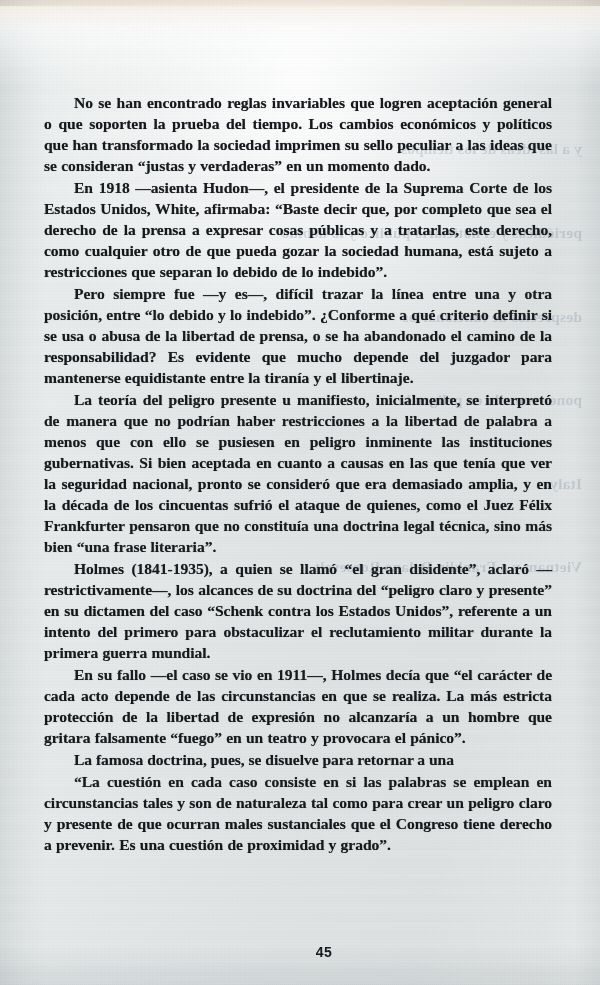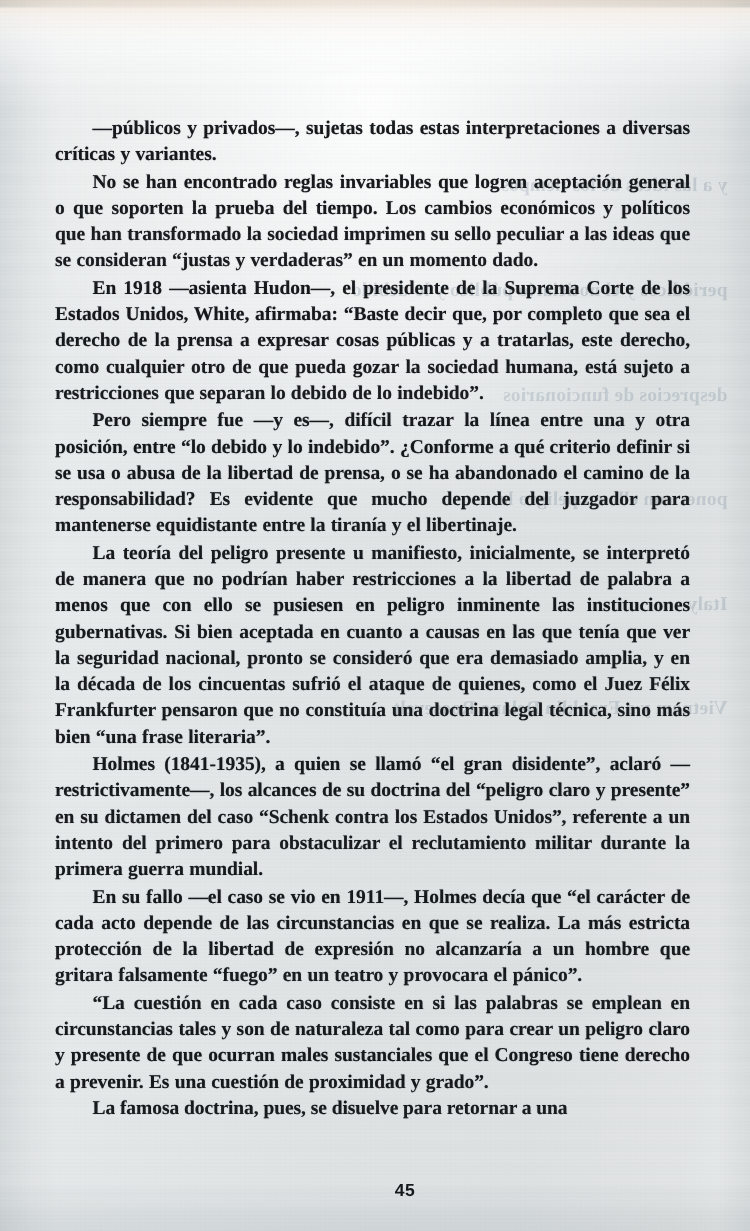--- a/index.html
+++ b/index.html
@@ -157,28 +157,27 @@
   <div class="bleed">
     <div>y a las ideas de los tiempos.</div>
     <div>periódicos y el noticiario público y lo debido</div>
     <div>desprecios de funcionarios</div>
     <div>poner con ello en peligro la</div>
     <div>Italy</div>
     <div>Vietnam y a Franklin Delano Roosevelt</div>
   </div>
 
   <div class="text-block">
-    <p class="para">—públicos y privados—, sujetas todas estas interpretaciones a diversas críticas y variantes.</p>
     <p class="para">No se han encontrado reglas invariables que logren aceptación general o que soporten la prueba del tiempo. Los cambios económicos y políticos que han transformado la sociedad imprimen su sello peculiar a las ideas que se consideran “justas y verdaderas” en un momento dado.</p>
     <p class="para">En 1918 —asienta Hudon—, el presidente de la Suprema Corte de los Estados Unidos, White, afirmaba: “Baste decir que, por completo que sea el derecho de la prensa a expresar cosas públicas y a tratarlas, este derecho, como cualquier otro de que pueda gozar la sociedad humana, está sujeto a restricciones que separan lo debido de lo indebido”.</p>
     <p class="para">Pero siempre fue —y es—, difícil trazar la línea entre una y otra posición, entre “lo debido y lo indebido”. ¿Conforme a qué criterio definir si se usa o abusa de la libertad de prensa, o se ha abandonado el camino de la responsabilidad? Es evidente que mucho depende del juzgador para mantenerse equidistante entre la tiranía y el libertinaje.</p>
     <p class="para">La teoría del peligro presente u manifiesto, inicialmente, se interpretó de manera que no podrían haber restricciones a la libertad de palabra a menos que con ello se pusiesen en peligro inminente las instituciones gubernativas. Si bien aceptada en cuanto a causas en las que tenía que ver la seguridad nacional, pronto se consideró que era demasiado amplia, y en la década de los cincuentas sufrió el ataque de quienes, como el Juez Félix Frankfurter pensaron que no constituía una doctrina legal técnica, sino más bien “una frase literaria”.</p>
     <p class="para">Holmes (1841-1935), a quien se llamó “el gran disidente”, aclaró —restrictivamente—, los alcances de su doctrina del “peligro claro y presente” en su dictamen del caso “Schenk contra los Estados Unidos”, referente a un intento del primero para obstaculizar el reclutamiento militar durante la primera guerra mundial.</p>
     <p class="para">En su fallo —el caso se vio en 1911—, Holmes decía que “el carácter de cada acto depende de las circunstancias en que se realiza. La más estricta protección de la libertad de expresión no alcanzaría a un hombre que gritara falsamente “fuego” en un teatro y provocara el pánico”.</p>
+    <p class="para tight">La famosa doctrina, pues, se disuelve para retornar a una</p>
     <p class="para">“La cuestión en cada caso consiste en si las palabras se emplean en circunstancias tales y son de naturaleza tal como para crear un peligro claro y presente de que ocurran males sustanciales que el Congreso tiene derecho a prevenir. Es una cuestión de proximidad y grado”.</p>
-    <p class="para tight">La famosa doctrina, pues, se disuelve para retornar a una</p>
   </div>
 
   <div class="folio">45</div>
 
   <div class="bands"></div>
   <div class="grain"></div>
 </div>
 
 </body></html>

